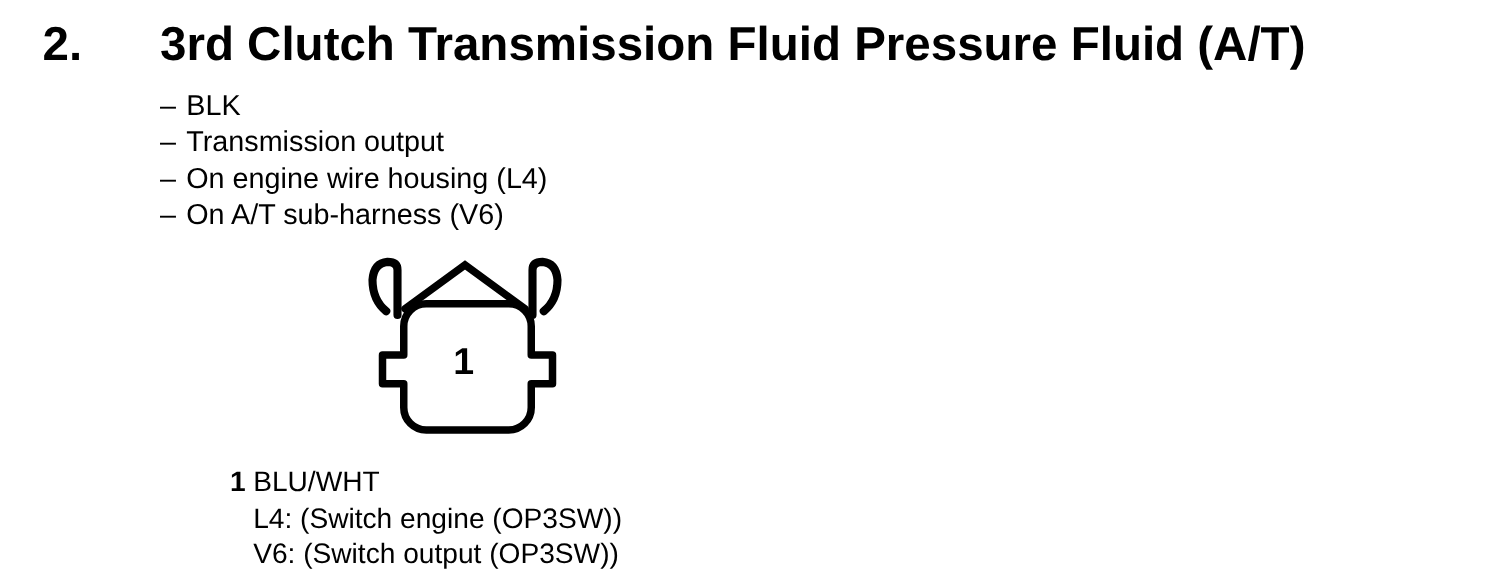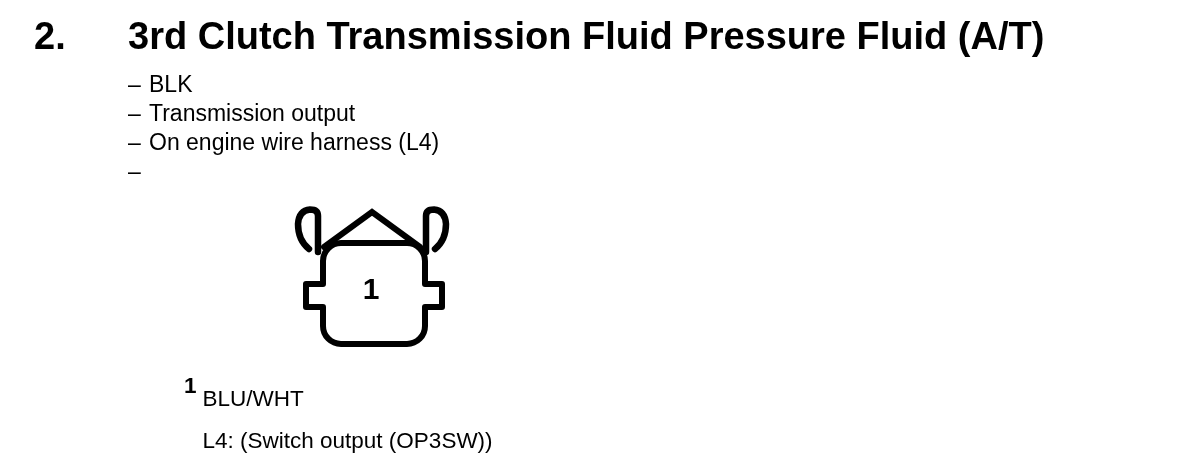--- a/index.html
+++ b/index.html
@@ -68,21 +68,21 @@
     line-height: 28.5px;
   }
   .pin-entry {
     display: flex;
     align-items: flex-start;
   }
   .pin-num {
     font-weight: bold;
     margin-right: 6px;
   }
-  .pin-lines div { white-space: nowrap; margin-top: 13px; }
+  .pin-lines div { white-space: nowrap; }
 </style>
 </head>
 <body>
 
 <div class="page">
 
   <div class="heading">
     <span class="heading-num">2.</span>
     <span class="heading-title">3rd Clutch Transmission Fluid Pressure Fluid (A/T)</span>
   </div>
@@ -91,40 +91,42 @@
     <li>
       <span class="dash">–</span>
       <span>BLK</span>
     </li>
     <li>
       <span class="dash">–</span>
       <span>Transmission output</span>
     </li>
     <li>
       <span class="dash">–</span>
-      <span>On engine wire harness (L4)</span>
+      <span>On engine wire housing (L4)</span>
     </li>
     <li>
       <span class="dash">–</span>
+      <span>On A/T sub-harness (V6)</span>
     </li>
   </ul>
 
   <div class="figure">
     <svg viewBox="288 200 170 155" width="170" height="155" xmlns="http://www.w3.org/2000/svg">
       <path d="M 318 252 L 318 216 Q 318 209.5 310 209.5 Q 299 210.5 298 224 Q 298 240 309 249" fill="none" stroke="#000000" stroke-width="6.5" stroke-linecap="round" stroke-linejoin="round"></path>
       <path d="M 426 252 L 426 216 Q 426 209.5 434 209.5 Q 445 210.5 446 224 Q 446 240 435 249" fill="none" stroke="#000000" stroke-width="6.5" stroke-linecap="round" stroke-linejoin="round"></path>
       <path d="M 324 247 L 372 212 L 420 247" fill="none" stroke="#000000" stroke-width="6" stroke-linecap="round" stroke-linejoin="miter"></path>
       <path d="M 341 243 H 407 A 18 18 0 0 1 425 261 V 284 H 442 V 307 H 425 V 326 A 18 18 0 0 1 407 344 H 341 A 18 18 0 0 1 323 326 V 307 H 306 V 284 H 323 V 261 A 18 18 0 0 1 341 243 Z" fill="#ffffff" stroke="#000000" stroke-width="6" stroke-linejoin="round"></path>
       <text x="371" y="299" text-anchor="middle" font-family="Liberation Sans, sans-serif" font-size="30" font-weight="bold" fill="#000000">1</text>
     </svg>
   </div>
 
   <div class="pinout">
     <div class="pin-entry">
       <span class="pin-num">1</span>
       <div class="pin-lines">
         <div>BLU/WHT</div>
-        <div>L4: (Switch output (OP3SW))</div>
+        <div>L4: (Switch engine (OP3SW))</div>
+        <div>V6: (Switch output (OP3SW))</div>
       </div>
     </div>
   </div>
 
 </div>
 
 </body></html>

